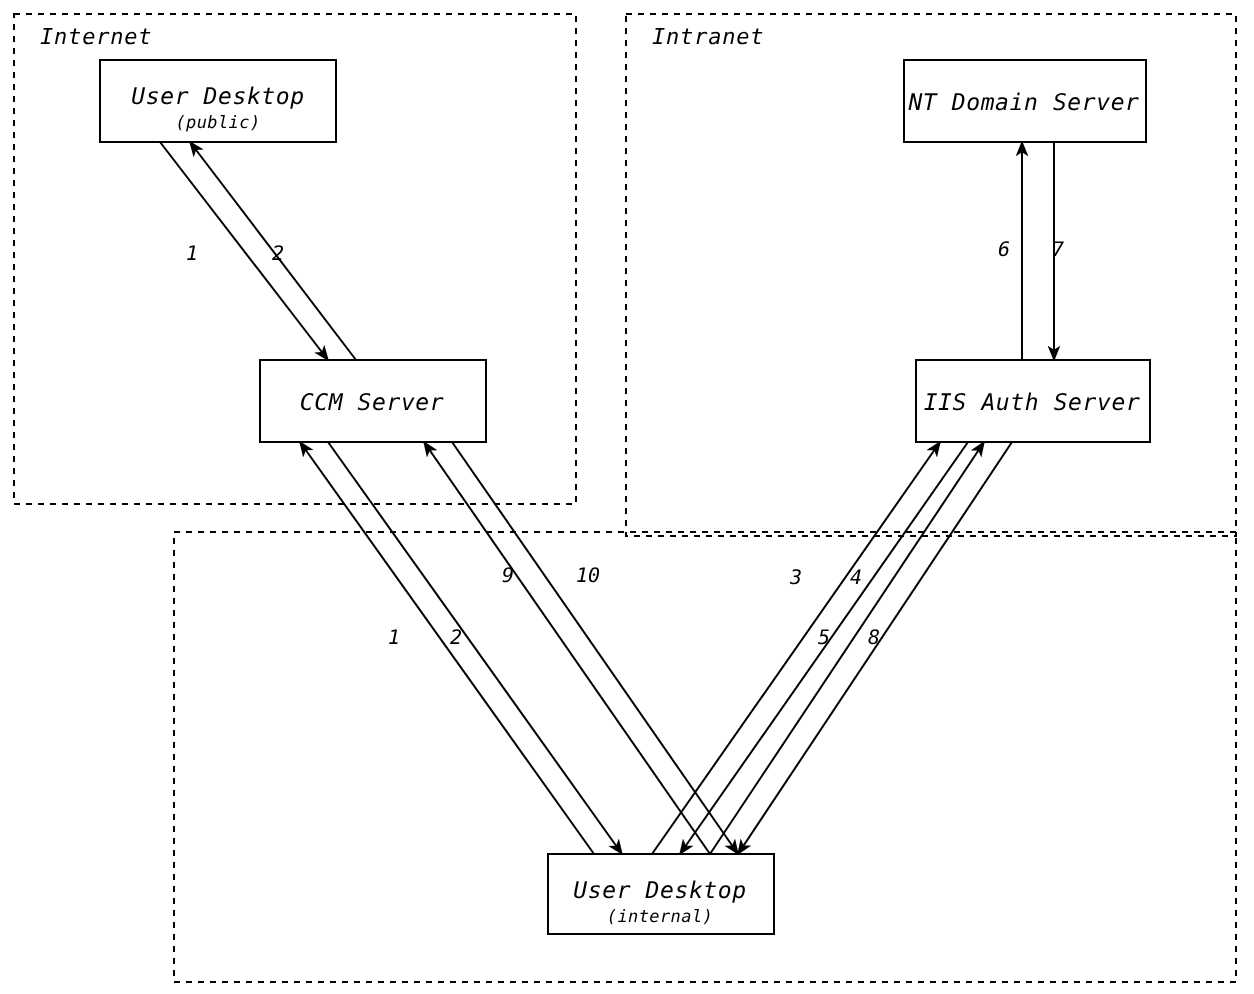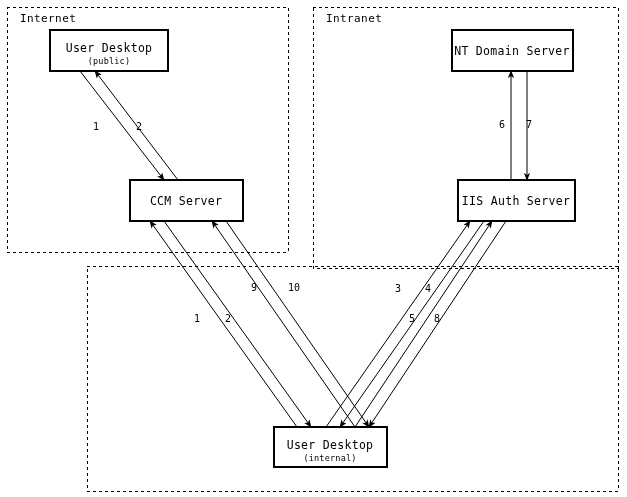--- a/index.html
+++ b/index.html
@@ -11,20 +11,21 @@
     width: 627px;
     height: 497px;
     font-family: "DejaVu Sans Mono", "Liberation Mono", monospace;
     overflow: hidden;
   }
   #diagram-root {
     position: relative;
     width: 627px;
     height: 497px;
     background: #ffffff;
+    font-style: italic;
   }
   svg#diagram-svg {
     position: absolute;
     top: 0;
     left: 0;
     width: 627px;
     height: 497px;
     display: block;
   }
   .zone-rect {

